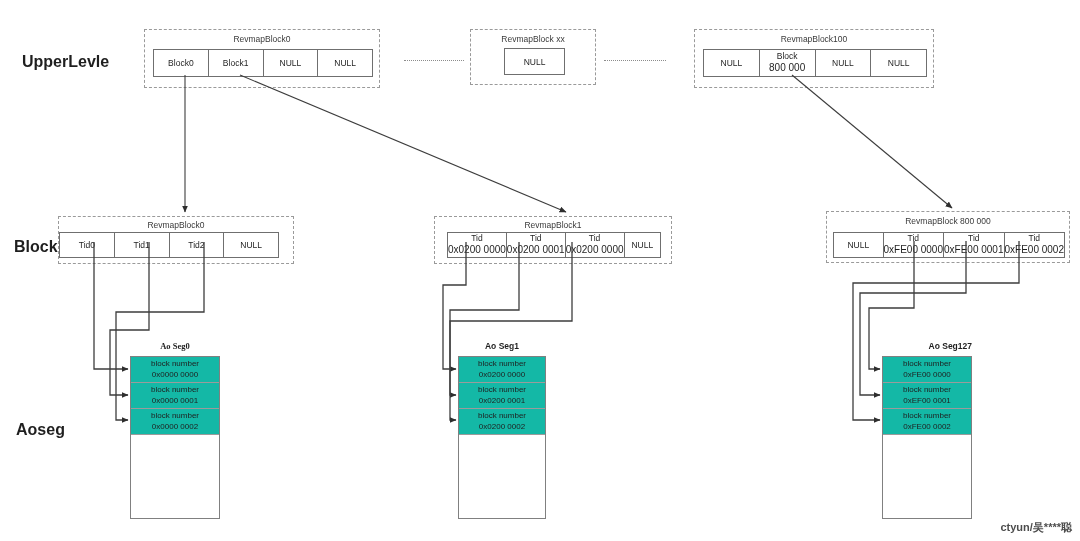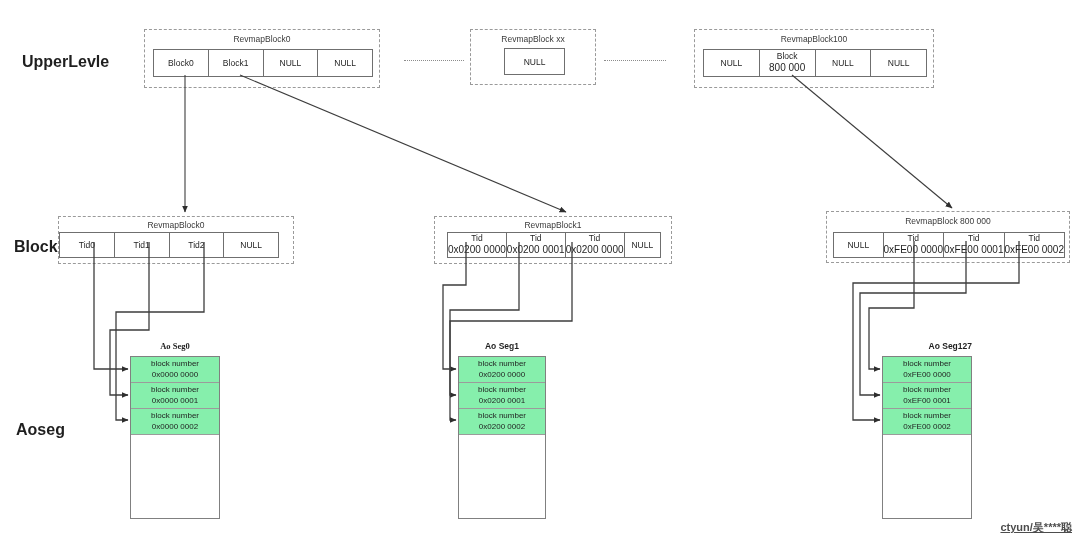--- a/index.html
+++ b/index.html
@@ -87,21 +87,21 @@
     font-size:8.5px;
     font-weight:bold;
     color:#1f1f1f;
     text-align:center;
     white-space:nowrap;
   }
   .seg{
     position:absolute;
     box-sizing:border-box;
     border:1px solid #808080;
-    background:#86efac;
+    background:#14b8a6;
   }
   .seg-row{
     box-sizing:border-box;
     border-bottom:1px solid #9b9b9b;
     display:flex;
     flex-direction:column;
     align-items:center;
     justify-content:center;
     font-size:8px;
     line-height:1.3;
@@ -117,21 +117,20 @@
     pointer-events:none;
   }
   .watermark{
     position:absolute;
     right:8px;
     bottom:6px;
     font-size:11px;
     font-weight:bold;
     color:#4d4d4d;
     white-space:nowrap;
-    text-decoration:underline;
   }
 </style>
 </head>
 <body>
 
 <div id="canvas">
 
   <div class="row-label" style="left:22px; top:53px;">UpperLevle</div>
 
   <div class="row-label" style="left:14px; top:238px;">Block</div>

